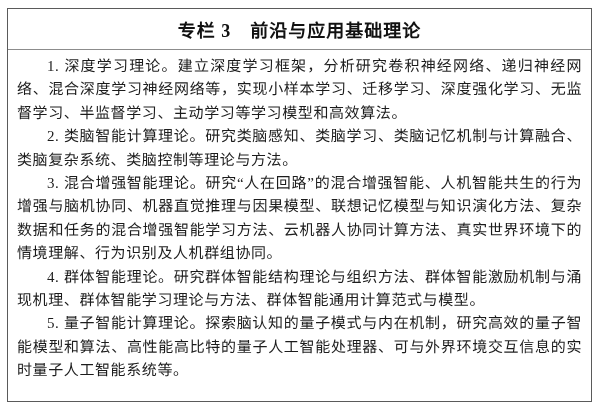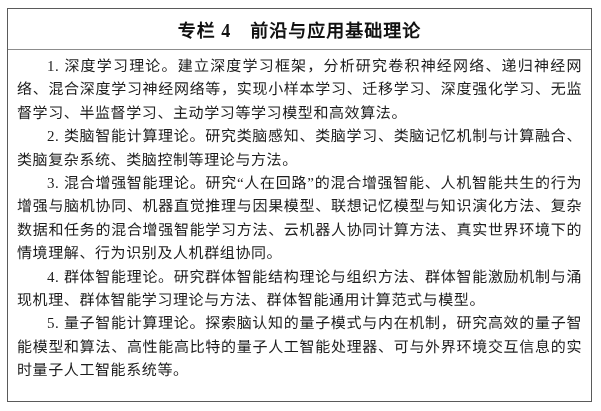--- a/index.html
+++ b/index.html
@@ -55,21 +55,21 @@
     letter-spacing: 0.6px;
     text-align: justify;
     text-justify: inter-ideograph;
   }
 </style>
 </head>
 <body>
 
 <div class="column-box">
   <div class="title-bar">
-    <span class="title-text">专栏 4　前沿与应用基础理论</span>
+    <span class="title-text">专栏 3　前沿与应用基础理论</span>
   </div>
   <div class="box-body">
     <p>1. 深度学习理论。建立深度学习框架，分析研究卷积神经网络、递归神经网络、混合深度学习神经网络等，实现小样本学习、迁移学习、深度强化学习、无监督学习、半监督学习、主动学习等学习模型和高效算法。</p>
     <p>2. 类脑智能计算理论。研究类脑感知、类脑学习、类脑记忆机制与计算融合、类脑复杂系统、类脑控制等理论与方法。</p>
     <p>3. 混合增强智能理论。研究“人在回路”的混合增强智能、人机智能共生的行为增强与脑机协同、机器直觉推理与因果模型、联想记忆模型与知识演化方法、复杂数据和任务的混合增强智能学习方法、云机器人协同计算方法、真实世界环境下的情境理解、行为识别及人机群组协同。</p>
     <p>4. 群体智能理论。研究群体智能结构理论与组织方法、群体智能激励机制与涌现机理、群体智能学习理论与方法、群体智能通用计算范式与模型。</p>
     <p>5. 量子智能计算理论。探索脑认知的量子模式与内在机制，研究高效的量子智能模型和算法、高性能高比特的量子人工智能处理器、可与外界环境交互信息的实时量子人工智能系统等。</p>
   </div>
 </div>
 

